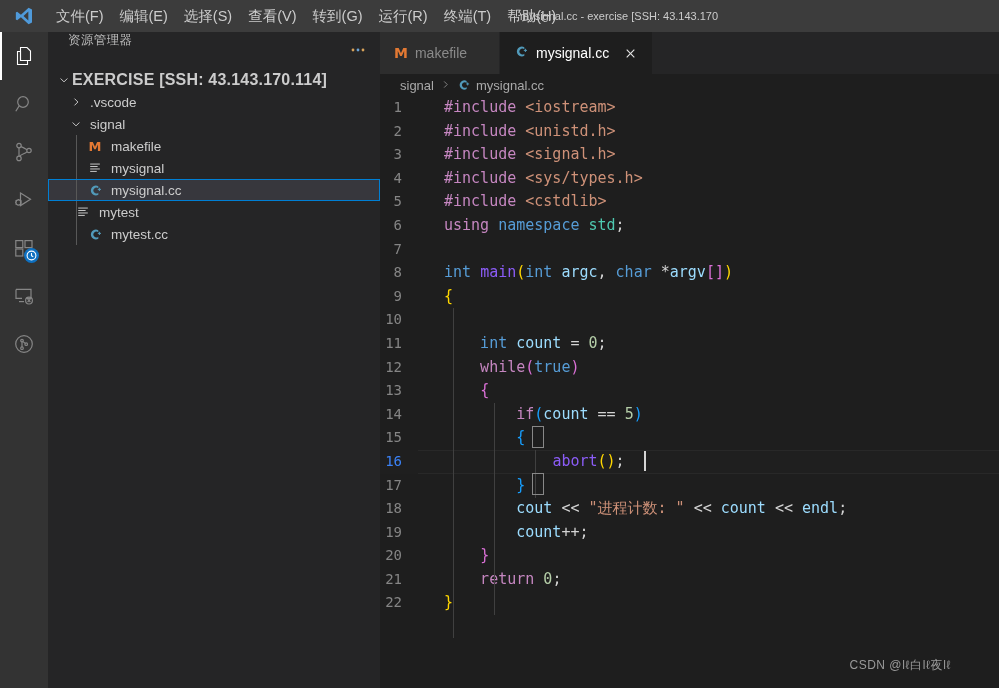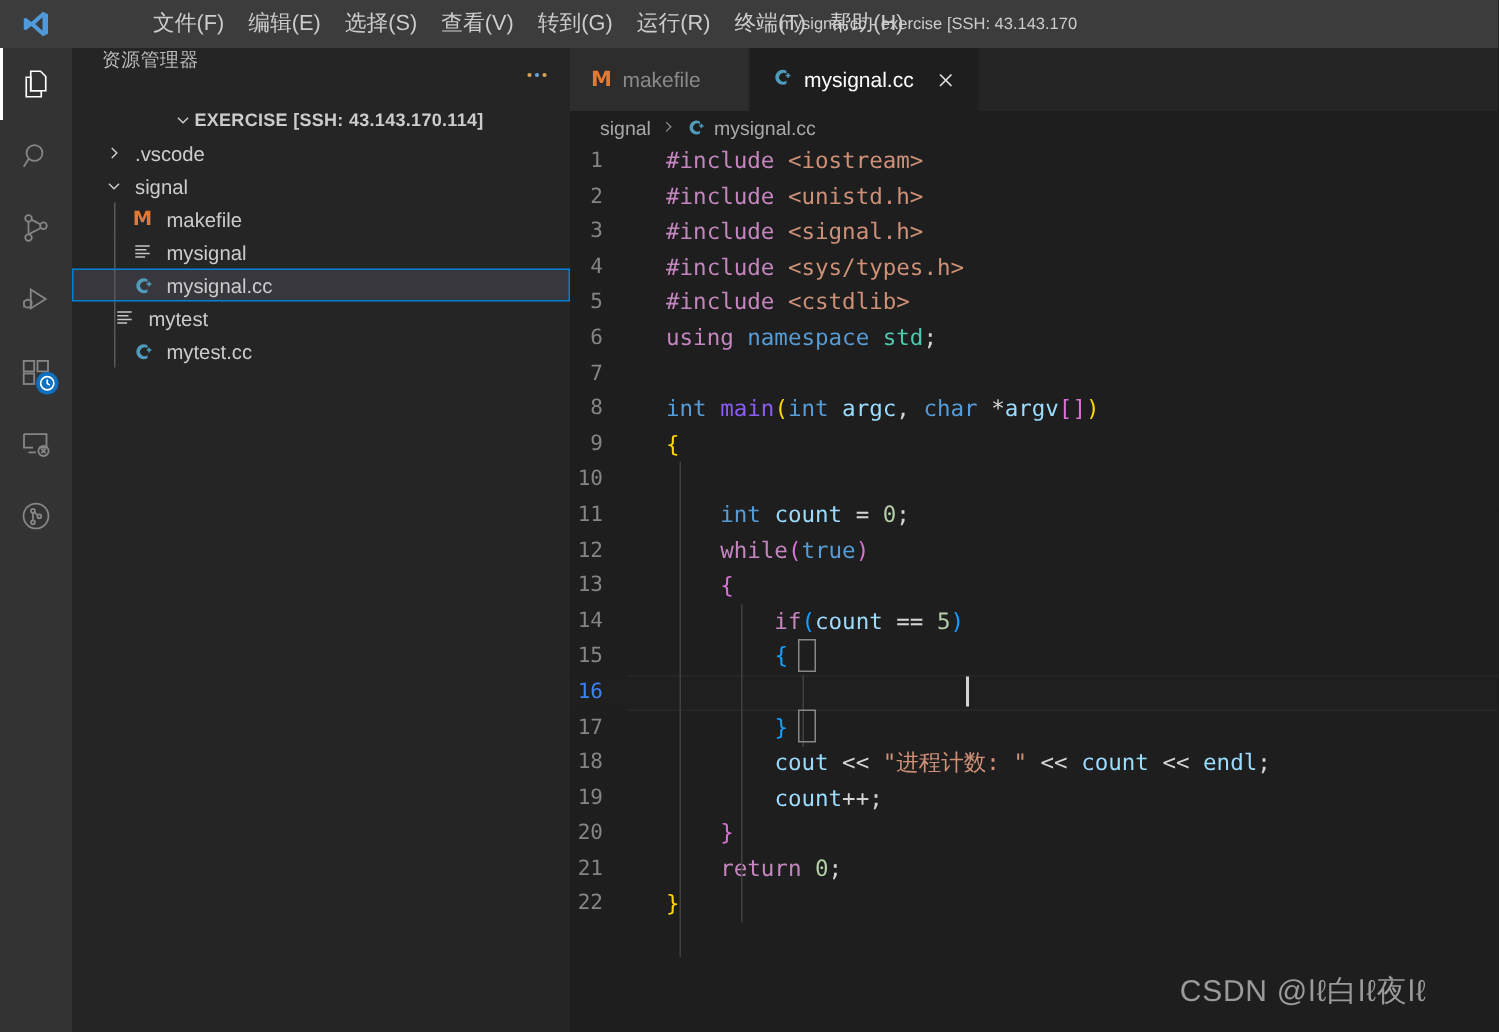--- a/index.html
+++ b/index.html
@@ -12,21 +12,20 @@
   }
   .app { position: relative; width: 999px; height: 688px; display: flex; flex-direction: column; }
 
   
   .titlebar {
     height: 32px; flex: 0 0 32px;
     background: #3c3c3c;
     display: flex; align-items: flex-end;
     position: relative;
     color: #cccccc;
-    gap: 46px;
   }
   .vsc-logo { width: 48px; height: 32px; display: flex; align-items: center; justify-content: center; }
   .menubar { display: flex; align-items: center; height: 32px; }
   .menu-item {
     padding: 0 8px; height: 32px; line-height: 32px;
     font-size: 14.5px; color: #cccccc; white-space: nowrap; cursor: default;
   }
   .window-title {
     position: absolute; left: 0; right: 0; top: 0; height: 32px;
     line-height: 32px; text-align: center;
@@ -80,21 +79,21 @@
   .row {
     height: 22px; display: flex; align-items: center;
     font-size: 13.5px; color: #cccccc; cursor: pointer;
     position: relative; white-space: nowrap;
   }
   .row.selected { background: #37373d; }
   .row.selected::after {
     content: ""; position: absolute; left: 0; right: 0; top: 0; bottom: 0;
     border: 1px solid #007fd4; pointer-events: none;
   }
-  .row.rootrow { font-weight: bold; font-size: 12px; letter-spacing: .2px; justify-content: center; }
+  .row.rootrow { font-weight: bold; font-size: 16px; letter-spacing: .2px; }
   .twisty { width: 16px; height: 22px; display: flex; align-items: center; justify-content: center; flex: 0 0 16px; }
   .ficon { width: 22px; flex: 0 0 22px; display: flex; align-items: center; justify-content: center; font-size: 13px; }
   .indent-guide {
     position: absolute; top: 0; bottom: 0; width: 1px; background: #585858;
   }
 
   
   .editorarea { flex: 1 1 auto; display: flex; flex-direction: column; min-width: 0; background: #1e1e1e; }
 
   .tabbar { height: 42px; flex: 0 0 42px; background: #252526; display: flex; align-items: stretch; }
@@ -166,21 +165,21 @@
   .t-num   { color: #b5cea8; }  
   .t-str   { color: #ce9178; }  
   .t-op    { color: #d4d4d4; }
   .b-y     { color: #ffd700; }  
   .b-m     { color: #da70d6; }  
   .b-b     { color: #179fff; }  
 
   
   .watermark {
     position: absolute; right: 48px; bottom: 14px;
-    font-size: 20px; color: #9a9a9a; letter-spacing: .5px;
+    font-size: 12px; color: #9a9a9a; letter-spacing: .5px;
     pointer-events: none; white-space: nowrap;
   }
 </style>
 </head>
 <body>
 
 <div class="app">
 
   <div class="titlebar">
     <div class="vsc-logo">
@@ -452,21 +451,21 @@
             <div class="cline"><span class="lnum">6</span><span class="ctext"><span class="t-pre">using </span><span class="t-kw">namespace </span><span class="t-type">std</span><span class="t-op">;</span></span></div>
             <div class="cline"><span class="lnum">7</span><span class="ctext"></span></div>
             <div class="cline"><span class="lnum">8</span><span class="ctext"><span class="t-kw">int </span><span class="t-fn">main</span><span class="b-y">(</span><span class="t-kw">int </span><span class="t-var">argc</span><span class="t-op">, </span><span class="t-kw">char </span><span class="t-op">*</span><span class="t-var">argv</span><span class="b-m">[]</span><span class="b-y">)</span></span></div>
             <div class="cline"><span class="lnum">9</span><span class="ctext"><span class="b-y">{</span></span></div>
             <div class="cline"><span class="lnum">10</span><span class="ctext"></span></div>
             <div class="cline"><span class="lnum">11</span><span class="ctext"><span class="t-kw">    int </span><span class="t-var">count </span><span class="t-op">= </span><span class="t-num">0</span><span class="t-op">;</span></span></div>
             <div class="cline"><span class="lnum">12</span><span class="ctext"><span class="t-pre">    while</span><span class="b-m">(</span><span class="t-kw">true</span><span class="b-m">)</span></span></div>
             <div class="cline"><span class="lnum">13</span><span class="ctext"><span class="t-op">    </span><span class="b-m">{</span></span></div>
             <div class="cline"><span class="lnum">14</span><span class="ctext"><span class="t-pre">        if</span><span class="b-b">(</span><span class="t-var">count </span><span class="t-op">== </span><span class="t-num">5</span><span class="b-b">)</span></span></div>
             <div class="cline"><span class="lnum">15</span><span class="ctext"><span class="t-op">        </span><span class="b-b">{</span></span></div>
-            <div class="cline current"><span class="lnum">16</span></div>
+            <div class="cline current"><span class="lnum">16</span><span class="ctext"><span class="t-op">            </span><span class="t-fn">abort</span><span class="b-y">()</span><span class="t-op">;</span></span></div>
             <div class="cline"><span class="lnum">17</span><span class="ctext"><span class="t-op">        </span><span class="b-b">}</span></span></div>
             <div class="cline"><span class="lnum">18</span><span class="ctext"><span class="t-op">        </span><span class="t-var">cout </span><span class="t-op">&lt;&lt; </span><span class="t-str">"进程计数: "</span><span class="t-op"> &lt;&lt; </span><span class="t-var">count </span><span class="t-op">&lt;&lt; </span><span class="t-var">endl</span><span class="t-op">;</span></span></div>
             <div class="cline"><span class="lnum">19</span><span class="ctext"><span class="t-op">        </span><span class="t-var">count</span><span class="t-op">++;</span></span></div>
             <div class="cline"><span class="lnum">20</span><span class="ctext"><span class="t-op">    </span><span class="b-m">}</span></span></div>
             <div class="cline"><span class="lnum">21</span><span class="ctext"><span class="t-pre">    return </span><span class="t-num">0</span><span class="t-op">;</span></span></div>
             <div class="cline"><span class="lnum">22</span><span class="ctext"><span class="b-y">}</span></span></div>
           </div>
 
         <div class="guides">
           <div class="gline" style="left:73px; top:212px; height:330px;"></div>

